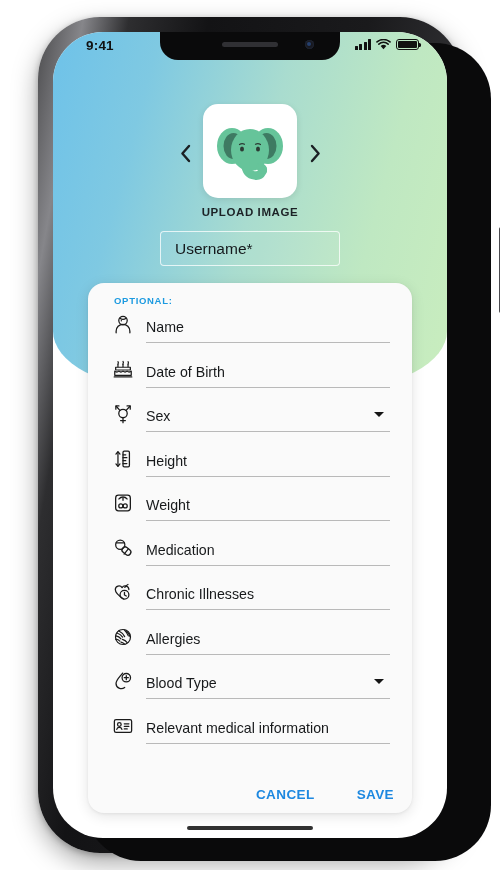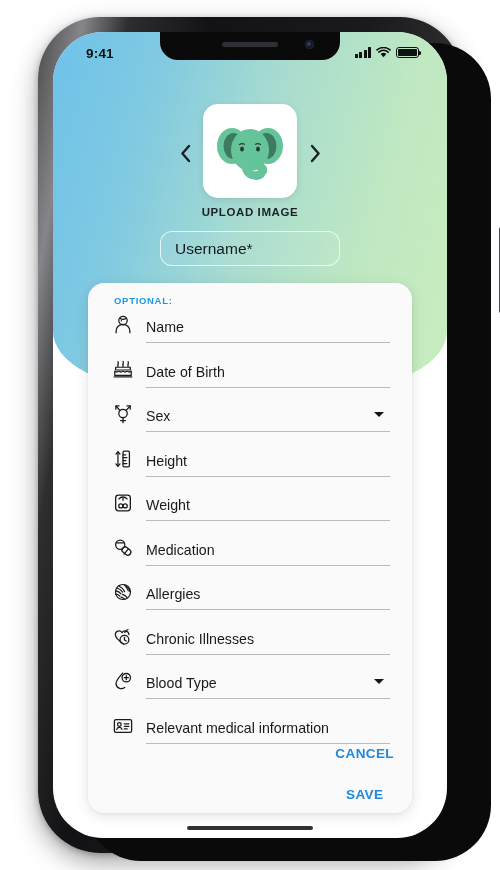--- a/index.html
+++ b/index.html
@@ -113,21 +113,21 @@
     position: absolute;
     left: 2px; top: 2px;
     width: 4px; height: 4px;
     border-radius: 50%;
     background: #25406e;
   }
 
   
   #status-bar {
     position: absolute;
-    left: 0; top: 8px;
+    left: 0; top: 0;
     width: 394px;
     height: 30px;
     z-index: 35;
     color: #111;
     text-align: right;
   }
   #status-time {
     position: absolute;
     left: 33px;
     top: 6px;
@@ -220,21 +220,21 @@
 
   
   #username-field {
     position: absolute;
     left: 50%;
     transform: translateX(-50%);
     top: 199px;
     width: 180px;
     height: 35px;
     border: 1px solid rgba(255,255,255,0.75);
-    border-radius: 12px;
+    border-radius: 4px;
     background: rgba(255,255,255,0.06);
     display: flex;
     align-items: center;
     z-index: 20;
     box-sizing: border-box;
   }
   #username-text {
     padding-left: 14px;
     font-size: 15.5px;
     color: #15191c;
@@ -311,23 +311,22 @@
     border-right: 5px solid transparent;
     border-top: 5.5px solid #151515;
   }
 
   
   #card-actions {
     position: absolute;
     right: 18px;
     bottom: 11px;
     display: flex;
-    gap: 26px;
+    gap: 42px;
     align-items: center;
-    flex-direction: column;
   }
   .action-btn {
     font-size: 13.5px;
     font-weight: bold;
     letter-spacing: 0.4px;
     color: #1d88e0;
     cursor: pointer;
     background: none;
     border: none;
     padding: 0;
@@ -532,54 +531,54 @@
             <path d="M13.2 18.6 l4.6 -5.6"></path>
           </svg>
         </span>
         <span class="field-underline">
           <span class="field-label">Medication</span>
         </span>
       </div>
 
       <div class="field-row">
         <span class="field-icon">
+          <svg width="22" height="22" viewBox="0 0 24 24" fill="none" stroke="#1b1b1b" stroke-width="1.4" stroke-linecap="round" stroke-linejoin="round">
+            <path d="M12.6 19.6 C7 16 3.6 13.2 3.6 9.4 a4 4 0 0 1 7.4 -2.1 a4 4 0 0 1 7.4 2.1"></path>
+            <path d="M14 7 q1.4 -2.4 3.4 -3.2"></path>
+            <circle cx="13.6" cy="15" r="4.8"></circle>
+            <path d="M13.6 12.4 v2.8 l2 1.2"></path>
+          </svg>
+        </span>
+        <span class="field-underline">
+          <span class="field-label">Chronic Illnesses</span>
+        </span>
+      </div>
+
+      <div class="field-row">
+        <span class="field-icon">
           <svg width="22" height="22" viewBox="0 0 24 24" fill="none" stroke="#1b1b1b" stroke-width="1.3" stroke-linecap="round" stroke-linejoin="round">
             <ellipse cx="12" cy="12" rx="8.2" ry="8.2"></ellipse>
             <path d="M5.4 7.6 q4 1.2 6.2 4.6"></path>
             <path d="M7.2 5.2 q4.4 2.2 6.6 6.4"></path>
             <path d="M4.2 10.8 q3.6 0.6 5.6 3.2"></path>
             <path d="M4 14.4 q3 0.2 4.6 2.2"></path>
             <path d="M13.6 4.4 q3 3 4.2 6.4"></path>
             <path d="M16 5.6 q2.6 2.8 3.6 6"></path>
             <path d="M11.4 14.6 q3.2 1 5.2 3.6"></path>
             <path d="M9.8 17.6 q2.6 0.6 4.4 2.4"></path>
           </svg>
         </span>
         <span class="field-underline">
           <span class="field-label">Allergies</span>
         </span>
       </div>
 
       <div class="field-row">
         <span class="field-icon">
           <svg width="22" height="22" viewBox="0 0 24 24" fill="none" stroke="#1b1b1b" stroke-width="1.4" stroke-linecap="round" stroke-linejoin="round">
-            <path d="M12.6 19.6 C7 16 3.6 13.2 3.6 9.4 a4 4 0 0 1 7.4 -2.1 a4 4 0 0 1 7.4 2.1"></path>
-            <path d="M14 7 q1.4 -2.4 3.4 -3.2"></path>
-            <circle cx="13.6" cy="15" r="4.8"></circle>
-            <path d="M13.6 12.4 v2.8 l2 1.2"></path>
-          </svg>
-        </span>
-        <span class="field-underline">
-          <span class="field-label">Chronic Illnesses</span>
-        </span>
-      </div>
-
-      <div class="field-row">
-        <span class="field-icon">
-          <svg width="22" height="22" viewBox="0 0 24 24" fill="none" stroke="#1b1b1b" stroke-width="1.4" stroke-linecap="round" stroke-linejoin="round">
             <path d="M11.6 3.4 C8 8 4.4 11.2 4.4 14.6 a5.8 5.8 0 0 0 9.4 4.5"></path>
             <circle cx="15.6" cy="8.4" r="4.6"></circle>
             <path d="M15.6 6.2 v4.4"></path>
             <path d="M13.4 8.4 h4.4"></path>
           </svg>
         </span>
         <span class="field-underline">
           <span class="field-label">Blood Type</span>
           <span class="caret"></span>
         </span>

